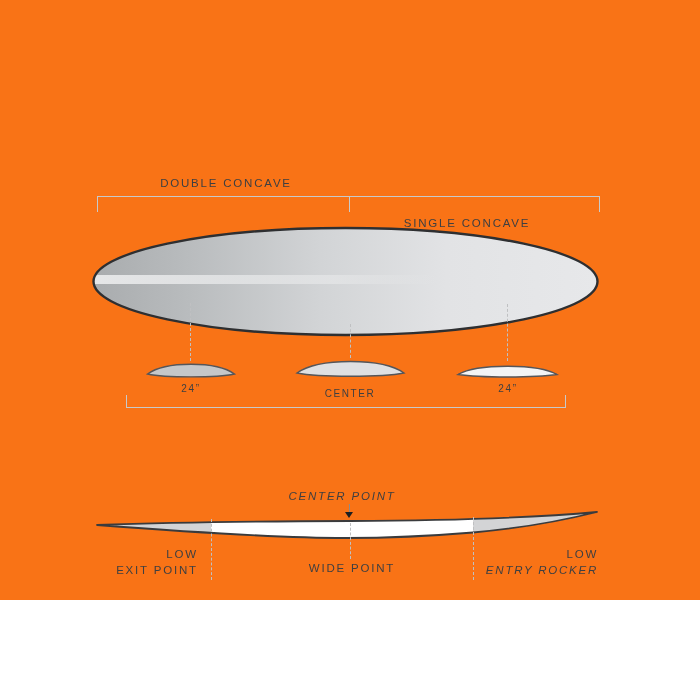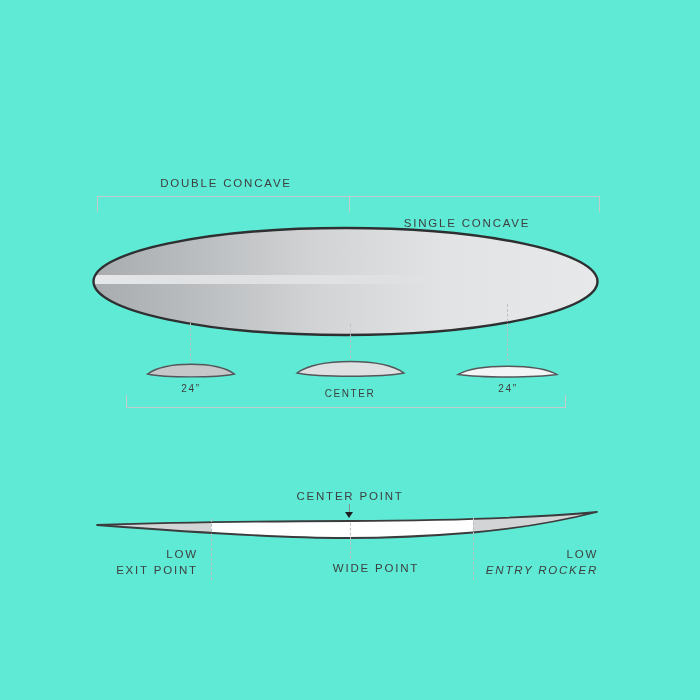--- a/index.html
+++ b/index.html
@@ -1,17 +1,17 @@
 <!DOCTYPE html>
 <html><head>
 <meta charset="utf-8">
 <style>
   html,body{margin:0;padding:0;background:#ffffff;}
   .canvas{
-    position:relative;width:700px;height:700px;background:#5eead4;overflow:hidden;
+    position:relative;width:700px;height:600px;background:#f97316;overflow:hidden;
     font-family:"Liberation Sans","DejaVu Sans",sans-serif;color:#3e3f41;
   }
   .lbl{
     position:absolute;transform:translateX(-50%);
     font-size:11.5px;letter-spacing:1.8px;white-space:nowrap;
     color:#3e3f41;text-align:center;
   }
   .lbl-big{font-size:10px;letter-spacing:1.6px;}
   .lbl-2line{line-height:15.5px;text-align:right;}
   .bracket-line{position:absolute;border-top:1px solid #c8c9ca;}
@@ -70,21 +70,21 @@
   </svg>
 
   <div class="lbl lbl-big" style="left:191px;top:383px;">24”</div>
   <div class="lbl lbl-big" style="left:350px;top:388px;">CENTER</div>
   <div class="lbl lbl-big" style="left:508px;top:383px;">24”</div>
 
   <div class="bracket-line" style="left:126px;top:407px;width:440px;"></div>
   <div class="tick" style="left:126px;top:395px;height:12px;"></div>
   <div class="tick" style="left:565px;top:395px;height:12px;"></div>
 
-  <div class="lbl" style="left:350px;top:490px;">CENTER POINT</div>
+  <div class="lbl" style="left:342px;top:490px;font-style:italic;">CENTER POINT</div>
   <div style="position:absolute;left:349px;top:504px;width:1px;height:8px;background:#8a8b8d;"></div>
   <div style="position:absolute;left:345px;top:512px;width:0;height:0;
               border-left:4px solid transparent;border-right:4px solid transparent;
               border-top:6px solid #1e1f21;"></div>
 
   <svg style="left:96px;top:507px;" width="505" height="34" viewBox="0 0 505 34">
     <defs>
       <clipPath id="profClip">
         <path d="M1 18 C 60 16, 180 14.2, 254 14 C 330 13.7, 430 11.5, 501 5
                  C 465 14, 428 21, 377 25.5 C 335 29, 305 31, 250 31
@@ -102,19 +102,19 @@
   </svg>
 
   <div class="dash" style="left:211px;top:519px;height:61px;"></div>
   <div class="dash" style="left:350px;top:523px;height:36px;"></div>
   <div class="dash" style="left:473px;top:517px;height:63px;"></div>
 
   <div class="lbl lbl-2line" style="left:157px;top:547px;">
     <span style="display:block;">LOW</span>
     <span style="display:block;">EXIT POINT</span>
   </div>
-  <div class="lbl" style="left:352px;top:562px;margin-left:24px;">WIDE POINT</div>
+  <div class="lbl" style="left:352px;top:562px;">WIDE POINT</div>
   <div class="lbl lbl-2line" style="left:542px;top:547px;">
     <span style="display:block;">LOW</span>
     <span style="display:block;font-style:italic;">ENTRY ROCKER</span>
   </div>
 
 </div>
 
 </body></html>

